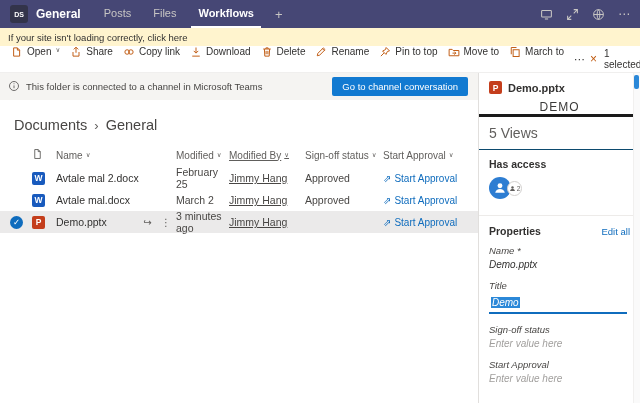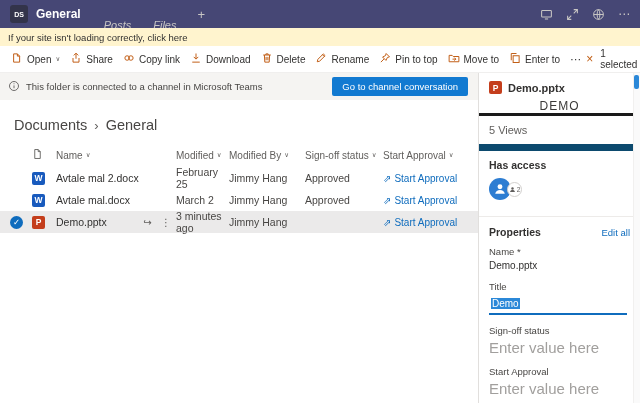--- a/index.html
+++ b/index.html
@@ -4,33 +4,33 @@
 <style>
   * { box-sizing: border-box; margin: 0; padding: 0; }
   html,body { width:640px; height:403px; overflow:hidden; }
   body { font-family:"Liberation Sans","DejaVu Sans",sans-serif; font-size:10.5px; color:#323130; background:#fff; }
   .screen { width:640px; height:403px; position:relative; display:flex; flex-direction:column; }
 
   
   .topbar { height:28px; background:#464775; display:flex; align-items:center; padding:0 10px; gap:8px; flex:0 0 auto; }
   .team-avatar { width:18px; height:18px; border-radius:3px; background:#33344a; color:#fff; font-size:7px; font-weight:700; display:flex; align-items:center; justify-content:center; }
   .team-name { color:#fff; font-weight:700; font-size:12px; margin-right:8px; }
-  .tab { color:#c8c6c4; font-size:11px; height:28px; line-height:26px; padding:12px 7px; cursor:pointer;font-style:italic; }
+  .tab { color:#c8c6c4; font-size:11px; height:28px; line-height:26px; padding:0 7px; cursor:pointer; }
   .tab.active { color:#fff; font-weight:600; border-bottom:2px solid #fff; }
   .add-tab { color:#c8c6c4; font-size:13px; padding:0 6px; cursor:pointer; }
   .topbar-right { margin-left:auto; display:flex; align-items:center; gap:13px; color:#c8c6c4; }
   .topbar-right svg { display:block; }
   .tb-more { font-size:12px; }
 
   
   .warn-banner { height:18px; background:#fff4ce; display:flex; align-items:center; padding:0 8px; font-size:9.5px; color:#323130; flex:0 0 auto; cursor:pointer; }
 
   
   .cmdbar { height:27px; background:#fff; display:flex; align-items:center; padding:0 6px; font-size:10px; flex:0 0 auto; border-bottom:1px solid #f0efee; }
-  .cmd { display:flex; align-items:center; gap:4px; padding:0 5px; height:27px; cursor:pointer; white-space:nowrap; }
+  .cmd { display:flex; gap:4px; padding:0 5px; height:27px; cursor:pointer; white-space:nowrap; }
   .cmd svg { color:#c05c12; flex:0 0 auto; }
   .chev { font-size:6.5px; color:#605e5c; }
   .cmd-overflow { padding:0 5px; color:#323130; font-size:11px; cursor:pointer; }
   .cmd-right { margin-left:auto; display:flex; align-items:center; gap:7px; padding-right:2px; }
   .close-x { color:#c05c12; font-size:12px; cursor:pointer; }
   .selected-count { font-size:10px; }
 
   
   .content-row { display:flex; flex:1 1 auto; min-height:0; }
   .main { width:478px; flex:0 0 auto; display:flex; flex-direction:column; background:#fff; }
@@ -43,71 +43,72 @@
   .crumb { cursor:pointer; }
   .crumb-sep { color:#605e5c; font-size:13px; }
 
   .thead { display:flex; align-items:center; height:24px; padding-left:10px; color:#605e5c; font-size:10px; }
   .trow { display:flex; align-items:center; height:22px; padding-left:10px; cursor:pointer; }
   .trow.selected { background:#ebeaea; }
   .c-sel { width:22px; display:flex; align-items:center; }
   .c-type { width:24px; display:flex; align-items:center; }
   .c-name { width:120px; display:flex; align-items:center; overflow:hidden; }
   .c-mod { width:53px; }
-  .c-by { width:76px; }
+  .c-by { width:76px;text-decoration:underline; }
   .c-sign { width:78px; }
   .c-act { width:90px; display:flex; align-items:center; gap:3px; }
   .hdr-cell { display:flex; align-items:center; gap:3px; cursor:pointer; }
   .doc-glyph { color:#605e5c; }
   .checkcircle { width:13px; height:13px; border-radius:50%; background:#0f6cbd; color:#fff; font-size:8.5px; display:flex; align-items:center; justify-content:center; }
   .ficon { width:13px; height:13px; border-radius:2px; color:#fff; font-size:8.5px; font-weight:700; display:flex; align-items:center; justify-content:center; }
   .ficon.docx { background:#185abd; }
   .ficon.pptx { background:#c43e1c; }
   .row-name { color:#323130; white-space:nowrap; overflow:hidden; }
   .row-icons { margin-left:auto; display:flex; gap:9px; color:#605e5c; font-size:10px; padding-right:5px; }
   .muted { color:#484644; }
   .approval-link { color:#0f6cbd; display:flex; align-items:center; gap:3px; cursor:pointer; font-size:10px; }
 
   
   .details { flex:1 1 auto; border-left:1px solid #e1dfdd; background:#fff; position:relative; display:flex; flex-direction:column; overflow:hidden; }
   .d-header { display:flex; align-items:center; gap:6px; padding:8px 10px 5px; font-size:11px; font-weight:700; }
   .d-preview { height:60px; display:flex; align-items:center; justify-content:center; background:#fff; }
   .d-preview-text { font-size:12px; letter-spacing:1px; color:#3b3a39; }
   .d-rule { height:3px; background:#1a1a1a; flex:0 0 auto; }
-  .d-views { padding:8px 10px; font-size:11px; color:#605e5c; border-bottom:7px solid #0c4a6e; }
+  .d-views { padding:8px 10px; font-size:14px; color:#605e5c; border-bottom:1px solid #0c4a6e; }
   .d-access { padding:8px 10px 9px; border-bottom:1px solid #edebe9; }
   .sec-title { font-size:10.5px; font-weight:700; color:#323130; }
   .avatars { display:flex; align-items:center; margin:7px 0 7px; }
   .av-main { width:22px; height:22px; border-radius:50%; background:#2d7dd2; display:flex; align-items:center; justify-content:center; }
   .av-extra { width:15px; height:15px; border-radius:50%; background:#fff; border:1px solid #d2d0ce; margin-left:-4px; display:flex; align-items:center; justify-content:center; gap:1px; color:#605e5c; font-size:6.5px; }
   .link { color:#0f6cbd; font-size:9.5px; cursor:pointer; }
   .d-props { padding:9px 10px; flex:1 1 auto; }
   .props-head { display:flex; align-items:center; justify-content:space-between; margin-bottom:8px; }
-  .field { margin-bottom:10px; }
+  .field { margin-bottom:10px;font-style:italic; }
   .f-label { font-size:9.5px; color:#484644; margin-bottom:3px; }
   .f-value { font-size:10px; color:#323130; }
   .f-input { border-bottom:2px solid #0f6cbd; background:#fff; padding:2px 2px 4px; width:138px; cursor:text; }
   .f-input .sel { background:#2b88d8; color:#fff; padding:0 1px; font-size:10px; }
-  .f-placeholder { font-size:15px; color:#a19f9d; }
+  .f-placeholder { font-size:10px; color:#a19f9d; }
 
   .scrollbar { position:absolute; right:0; top:0; bottom:0; width:7px; background:#fafafa; border-left:1px solid #f1f0ef; cursor:pointer; }
   .scroll-thumb { position:absolute; top:2px; right:1px; width:5px; height:14px; border-radius:2px; background:#2b88d8; }
 </style>
 </head>
 <body>
 
 <div class="screen">
 
   <div class="topbar">
     <div class="team-avatar">
         <span>DS</span>
       </div>
     <div class="team-name">General</div>
     <div class="tab">Posts</div>
     <div class="tab">Files</div>
+    <div class="tab active">Workflows</div>
     <div class="add-tab">+</div>
     <div class="topbar-right">
       <span>
           <svg width="13" height="13" viewBox="0 0 16 16" fill="none" stroke="currentColor" stroke-width="1.3">
             <rect x="2" y="3" width="12" height="8" rx="1"></rect>
             <path d="M6 13.5h4"></path>
           </svg>
         </span>
       <span>
           <svg width="13" height="13" viewBox="0 0 16 16" fill="none" stroke="currentColor" stroke-width="1.3">
@@ -182,21 +183,21 @@
             <path d="M1.5 4.5h4L7 6h7.5v7h-13z"></path>
             <path d="M6 9.5h4M8.5 7.5l2 2-2 2"></path>
           </svg></span>
       <span>Move to</span>
     </div>
     <div class="cmd">
       <span><svg width="12" height="12" viewBox="0 0 16 16" fill="none" stroke="currentColor" stroke-width="1.3">
             <rect x="5.5" y="5" width="8" height="9"></rect>
             <path d="M3 11V2h7"></path>
           </svg></span>
-      <span>Enter to</span>
+      <span>March to</span>
     </div>
     <div class="cmd-overflow">⋯</div>
 
     <div class="cmd-right">
       <span class="close-x">×</span>
       <span class="selected-count">1 selected</span>
 
     </div>
   </div>
 

